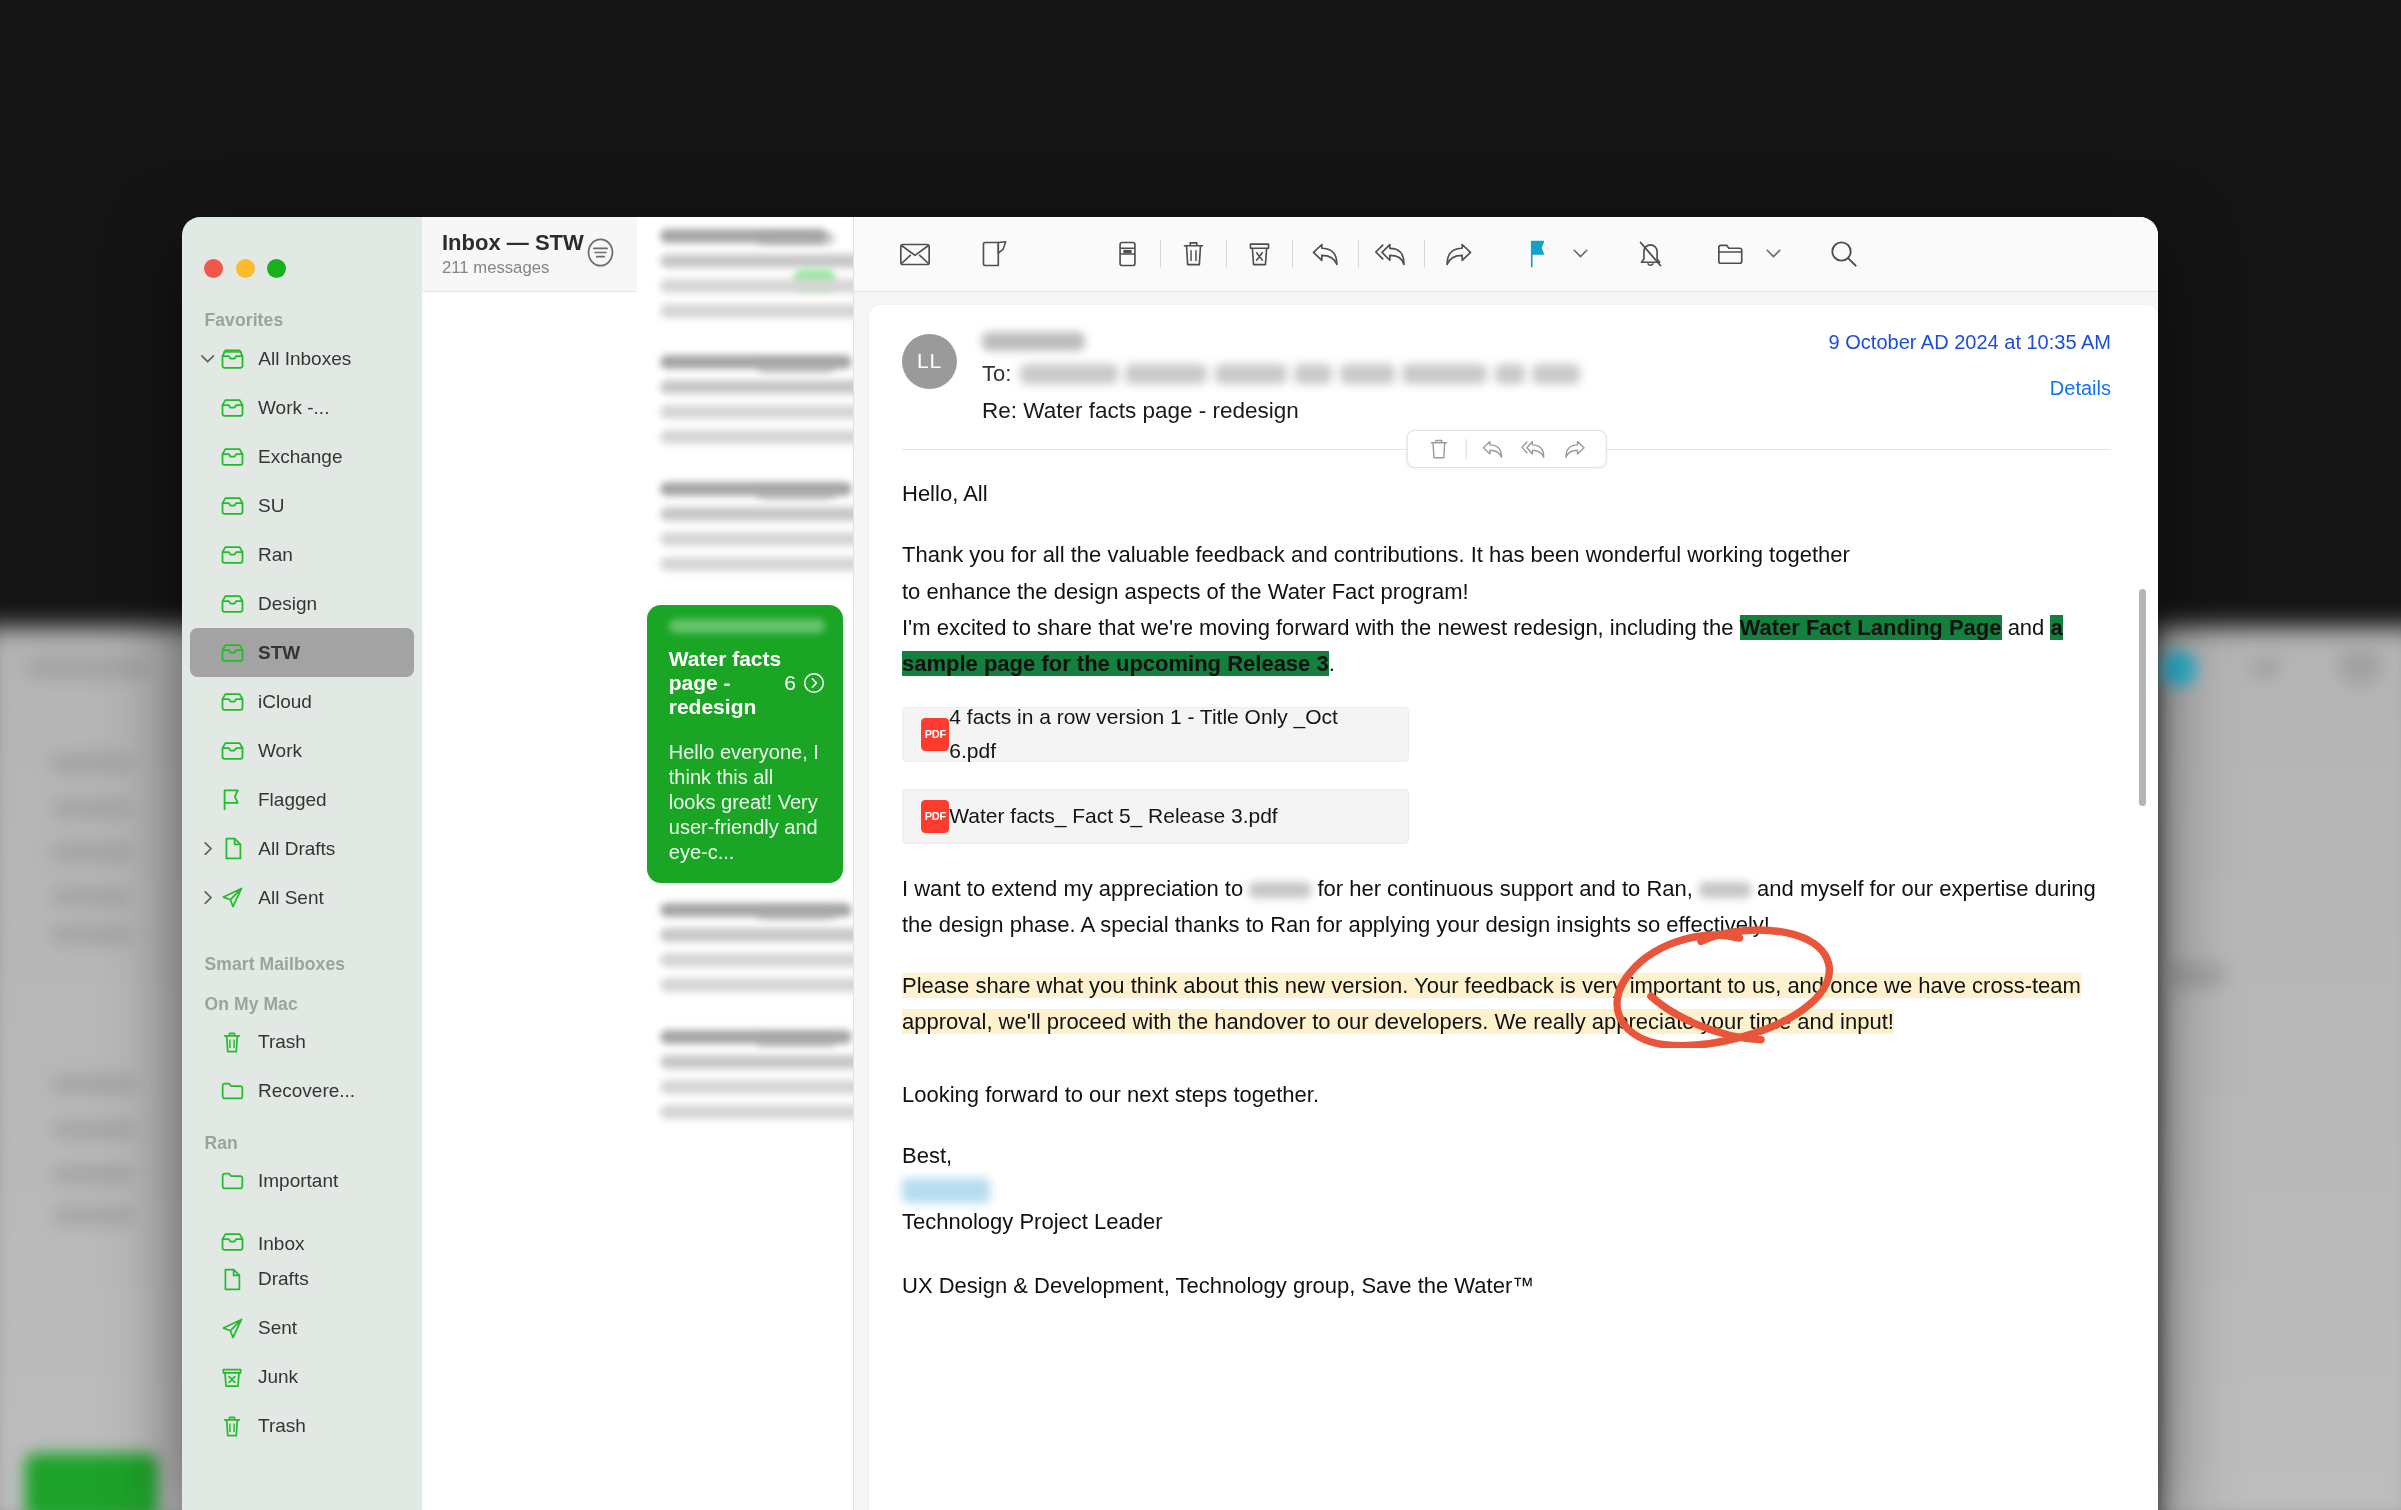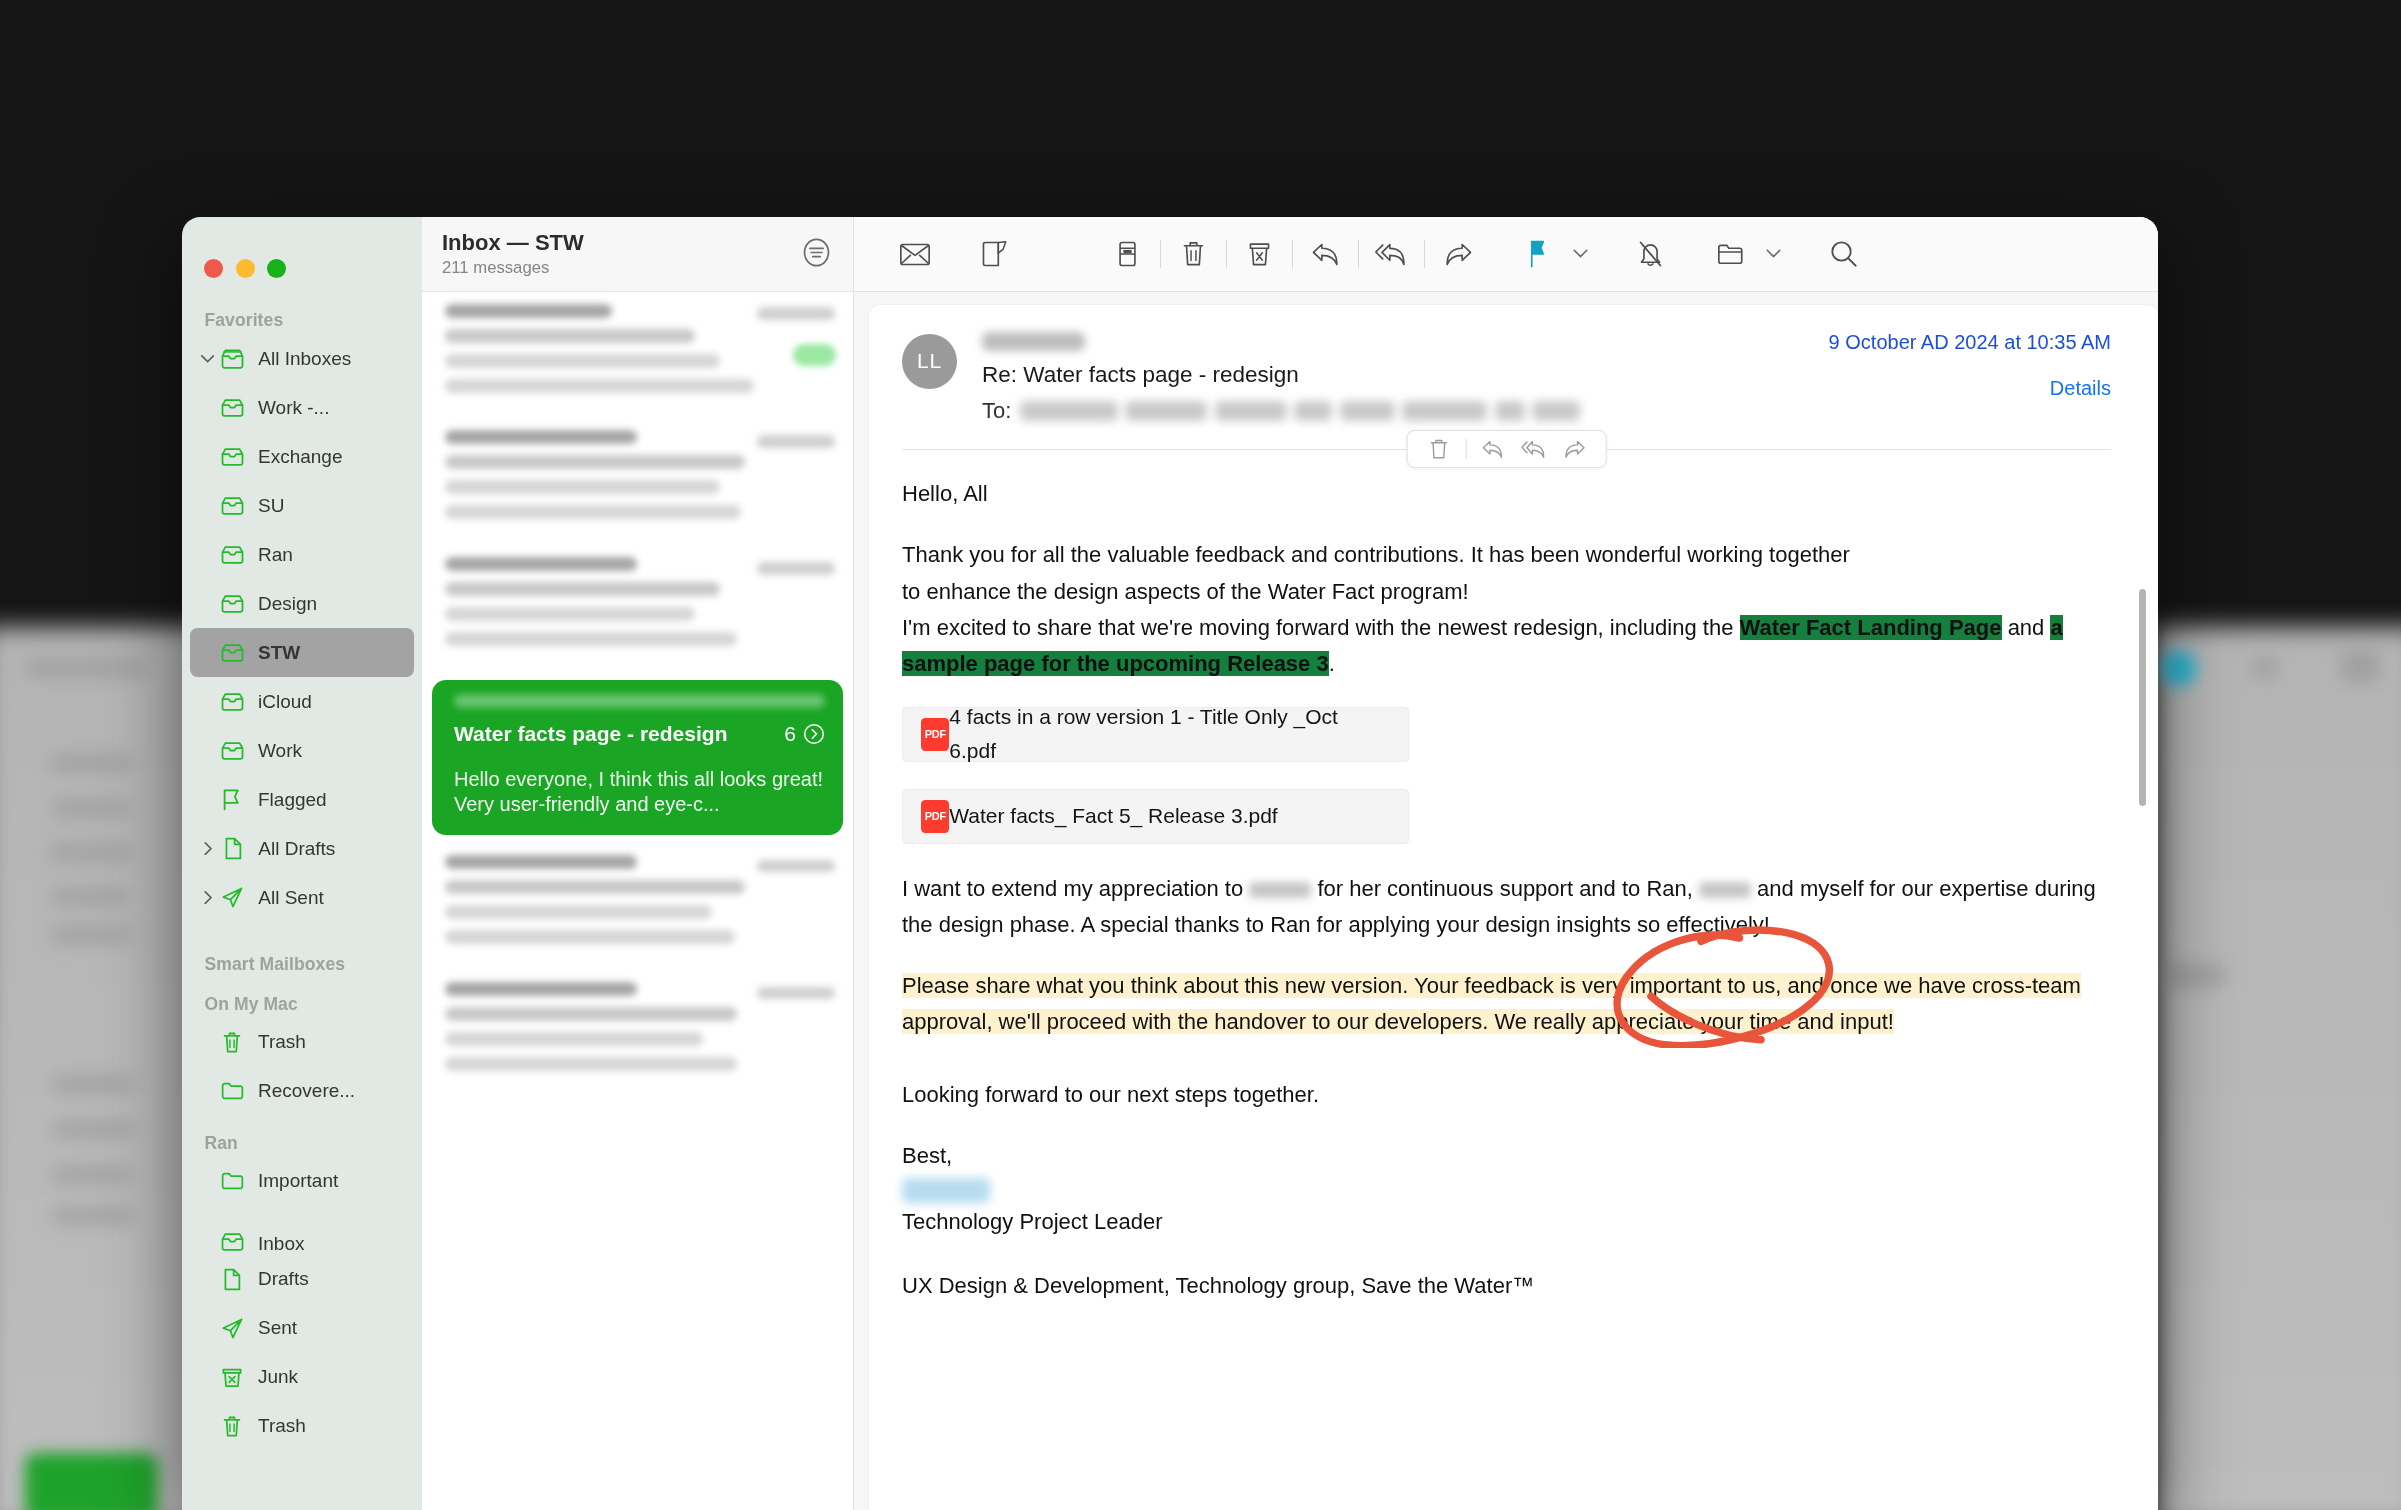--- a/index.html
+++ b/index.html
@@ -89,21 +89,21 @@
     width: 28px; height: 25px; flex: none; margin-right: 11.7px;
     display: flex; align-items: center; justify-content: center;
   }
   .side-row .ic svg { display: block; }
   .indent-1 { padding-left: 28px; }
 
   
   #list-col {
     width: 432px; flex: none;
     background: #ffffff;
-    display: flex; flex-direction: column;
+    display: flex; flex-direction: row;
     border-right: 0.8px solid #e1e1e1;
   }
   #list-header {
     height: 75px; flex: none;
     background: #f7f7f7;
     border-bottom: 0.8px solid #e6e6e6;
     display: flex; align-items: center; justify-content: space-between;
     padding: 0 20px 0 20px;
   }
   #list-title { font-size: 22px; font-weight: bold; color: #2c2c2c; line-height: 1.15; }
@@ -704,32 +704,32 @@
             </svg>
         </div>
       </div>
 
       <div id="msg-card">
 
         <div id="msg-head">
           <div id="avatar">LL</div>
           <div id="head-text">
             <div class="sender-blur"></div>
-            <div id="subject">Re: Water facts page - redesign</div>
             <div id="to-line">
               <span id="to-label">To:</span>
               <span class="recip-blur" style="width:98px;"></span>
               <span class="recip-blur" style="width:82px;"></span>
               <span class="recip-blur" style="width:72px;"></span>
               <span class="recip-blur" style="width:38px;"></span>
               <span class="recip-blur" style="width:55px;"></span>
               <span class="recip-blur" style="width:85px;"></span>
               <span class="recip-blur" style="width:30px;"></span>
               <span class="recip-blur" style="width:48px;"></span>
             </div>
+            <div id="subject">Re: Water facts page - redesign</div>
           </div>
           <div id="timestamp">9 October AD 2024 at 10:35 AM</div>
           <div id="details-link">Details</div>
         </div>
 
         <div id="head-divider">
           <div id="hover-actions">
             <div class="ha-btn">
               <svg width="18.3" height="22" viewBox="0 0 22 26">
                   <path d="M2 5.5h18M7.5 5.5V2.8h7v2.7M4 5.5l1.1 18h11.8L18 5.5" fill="none" stroke="#9b9b9b" stroke-width="1.7" stroke-linecap="round" stroke-linejoin="round"></path>

